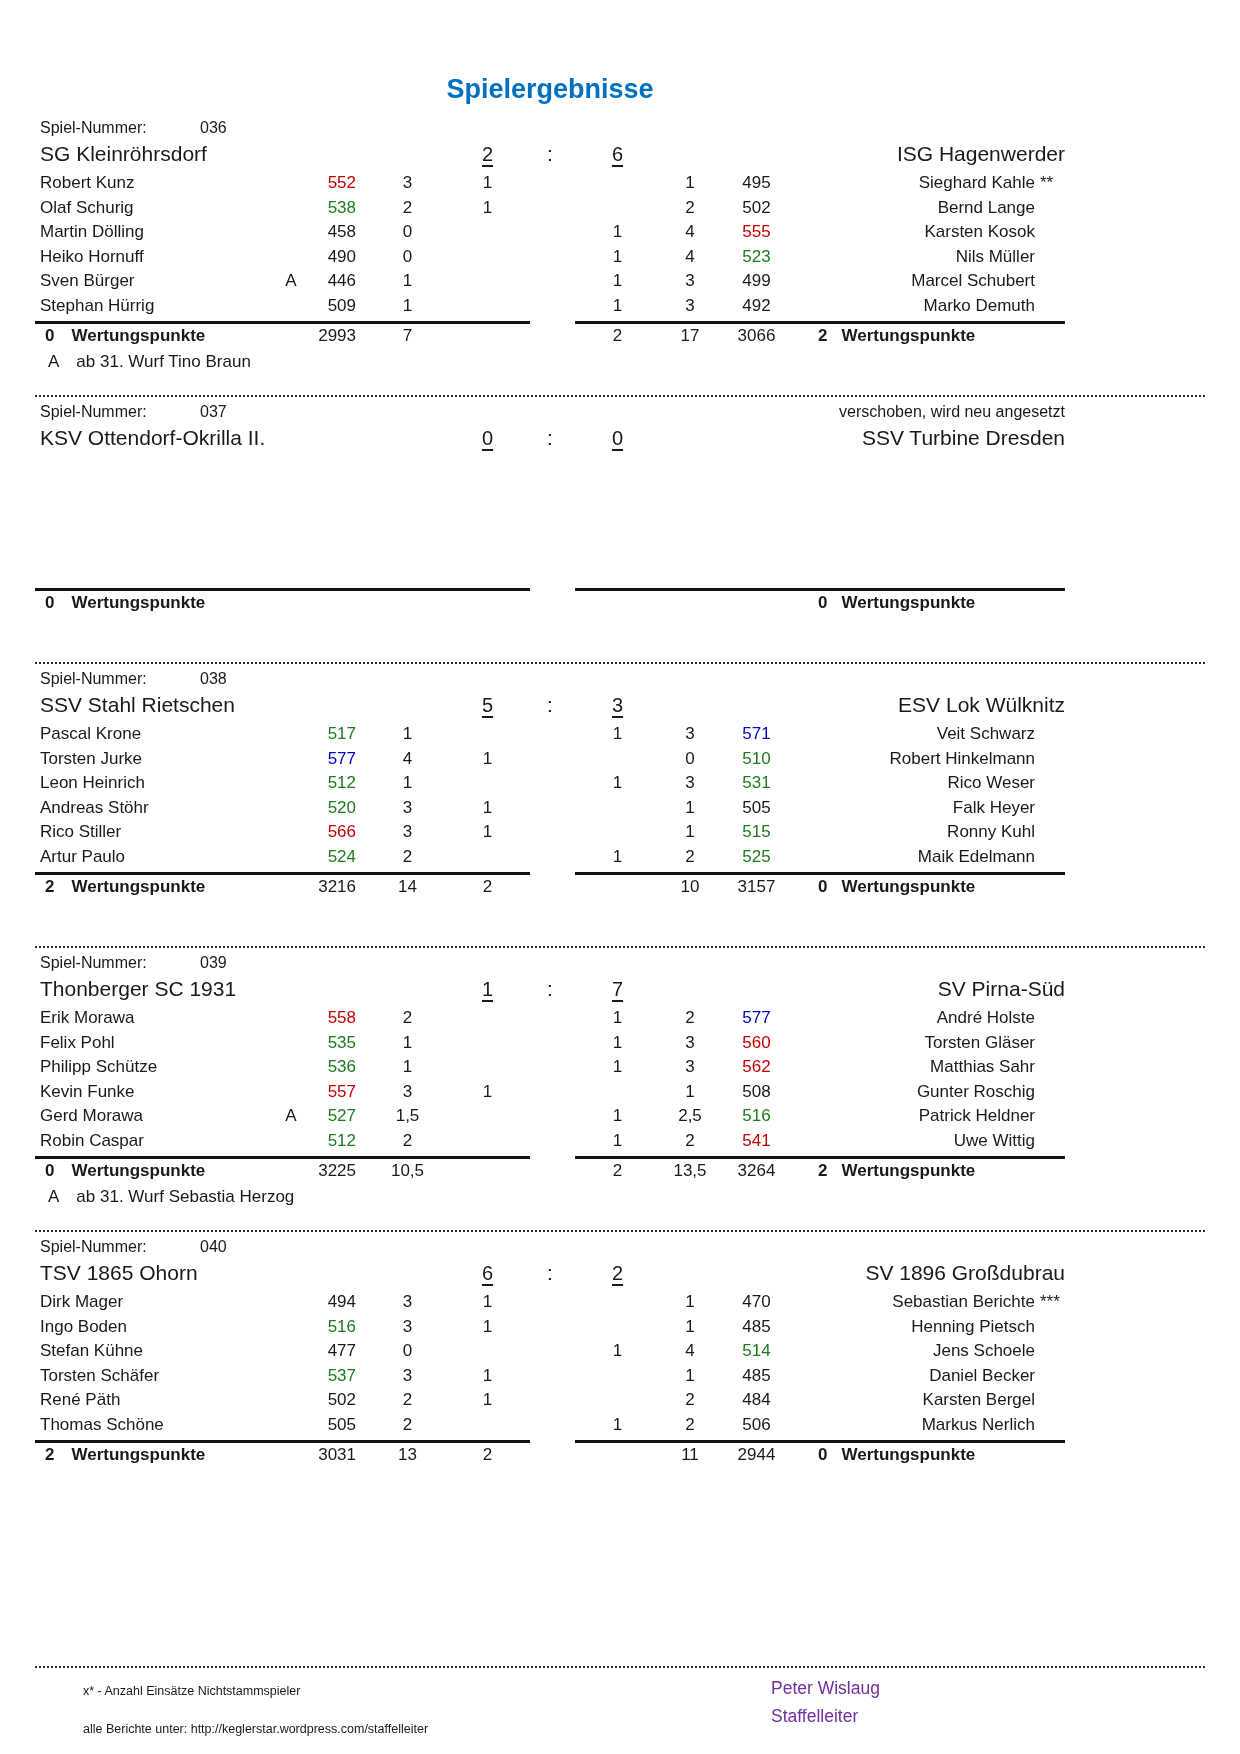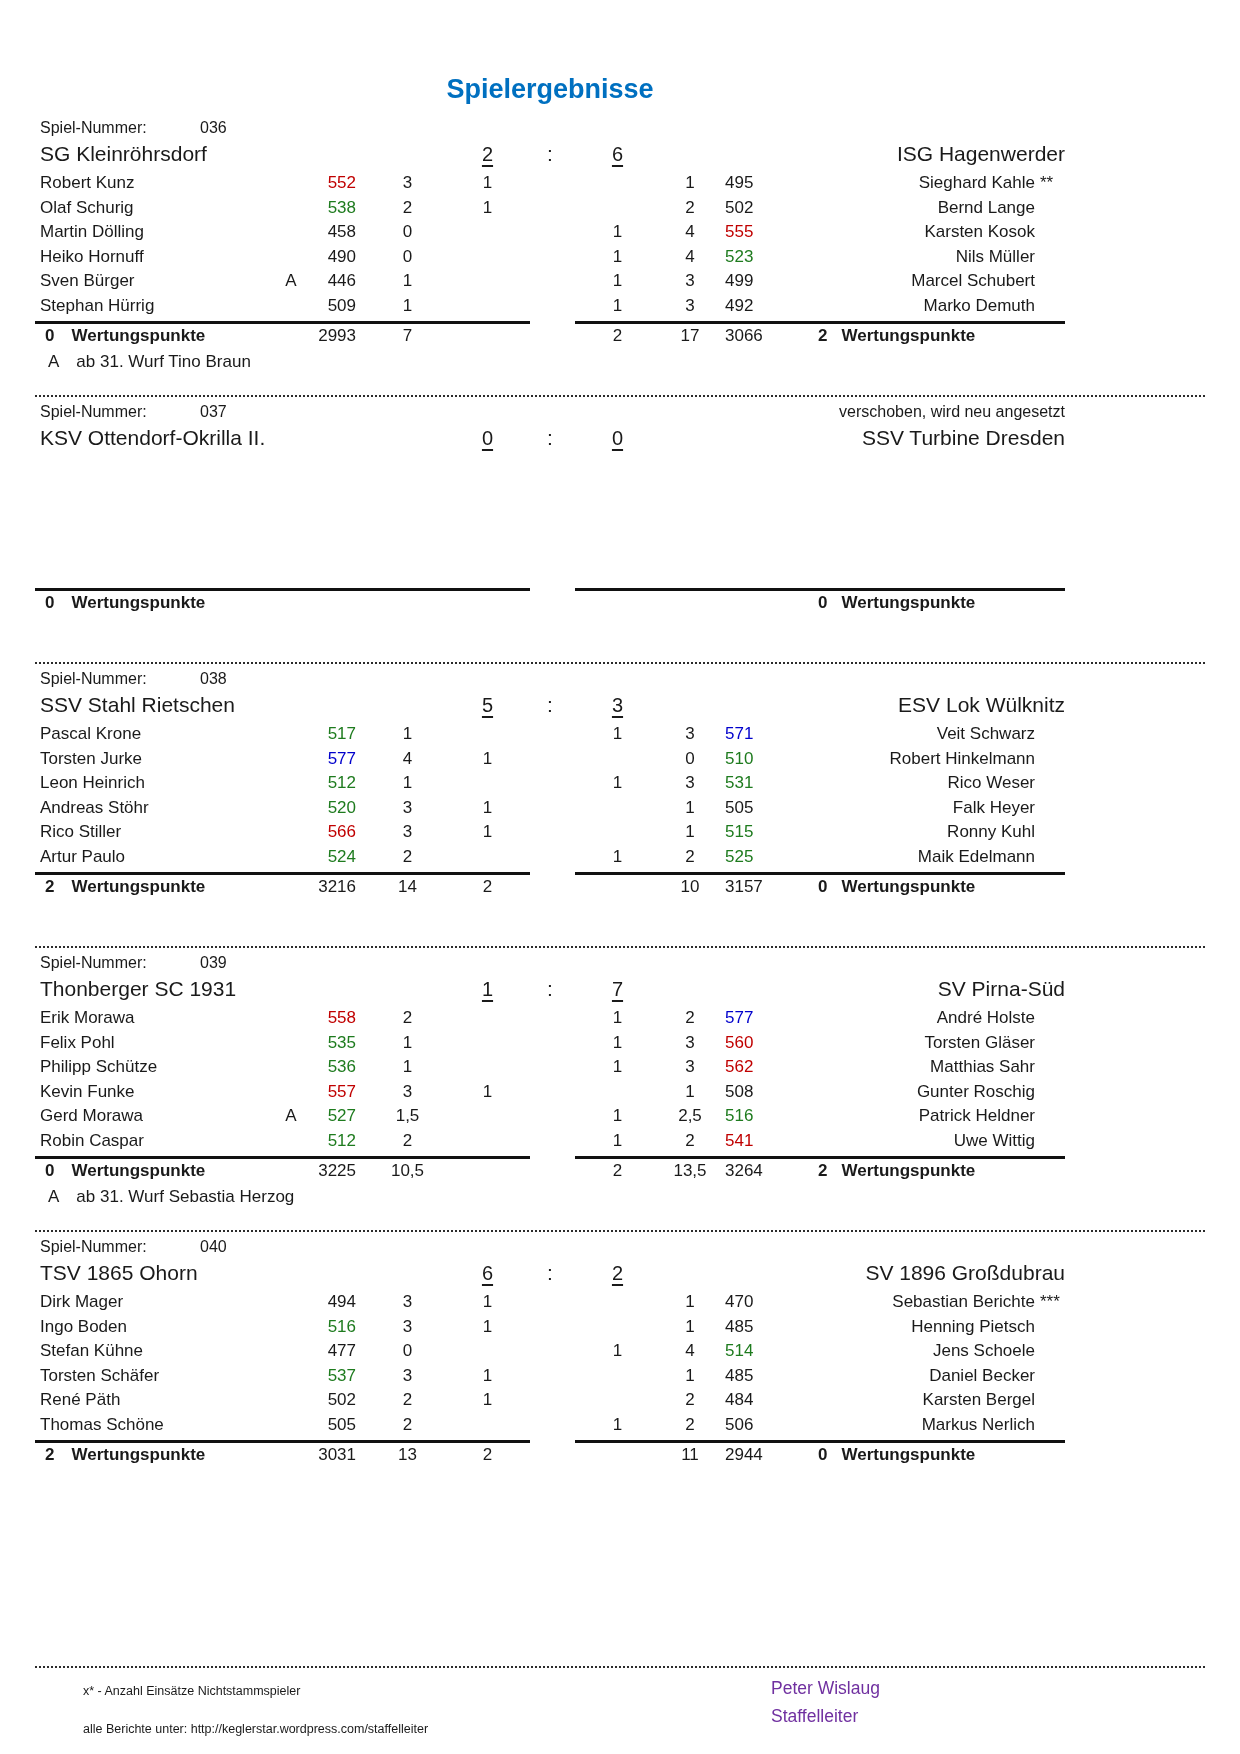--- a/index.html
+++ b/index.html
@@ -22,21 +22,21 @@
   .totals-row{height:28px;font-size:17px;padding-top:2px}
   .foot-row{height:23px;font-size:17px;display:flex;padding-left:13px;gap:17px}
   .spacer{height:130px}
   .col-name-l{grid-column:1;padding-left:5px;white-space:nowrap}
   .col-mark-l{grid-column:2;text-align:center}
   .col-pins-l{grid-column:3;text-align:right;padding-right:4px}
   .col-sp-l{grid-column:4;text-align:center}
   .col-mp-l{grid-column:5;text-align:center}
   .col-mp-r{grid-column:7;text-align:center}
   .col-sp-r{grid-column:8;text-align:center}
-  .col-pins-r{grid-column:9;text-align:left;padding-right:2px}
+  .col-pins-r{grid-column:9;text-align:center;padding-right:2px}
   .col-name-r{grid-column:10;text-align:right;white-space:nowrap}
   .col-mark-r{grid-column:11;padding-left:5px;white-space:nowrap}
   .c-red{color:var(--pins_red,#C00000)}
   .c-green{color:var(--pins_green,#1E7B1E)}
   .c-blue{color:var(--pins_blue,#0000CC)}
   .c-black{color:#1a1a1a}
   .rule-row{display:flex;height:3px;margin-top:1px}
   .rule-l{width:495px;background:#111}
   .rule-gap{width:45px}
   .rule-r{width:490px;background:#111}

